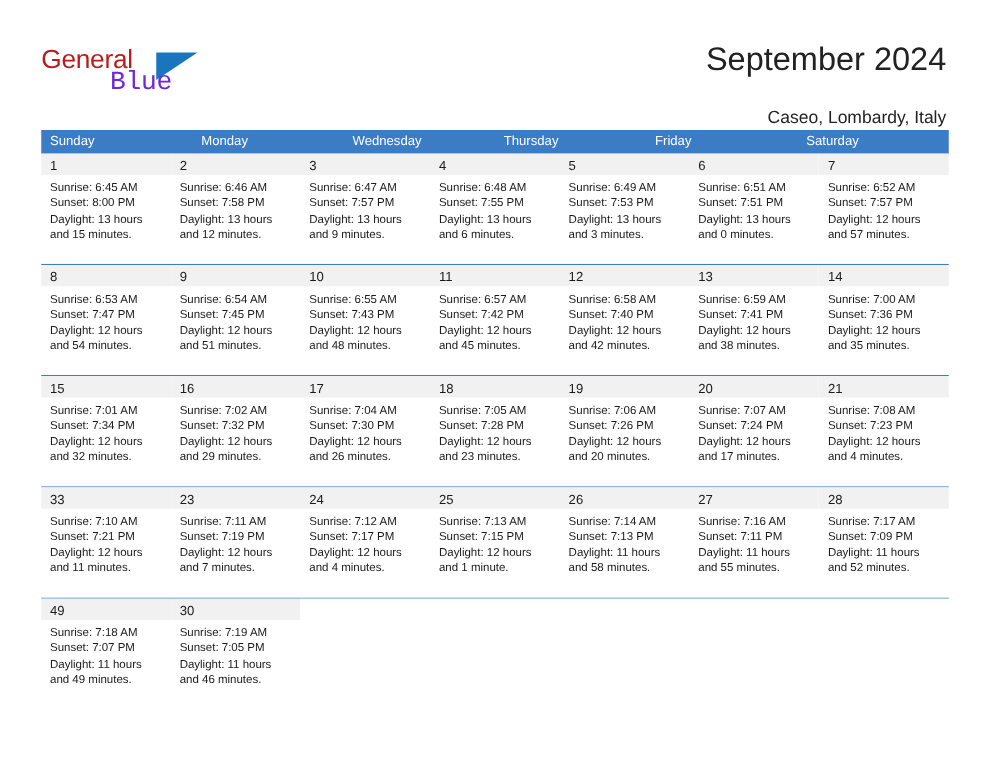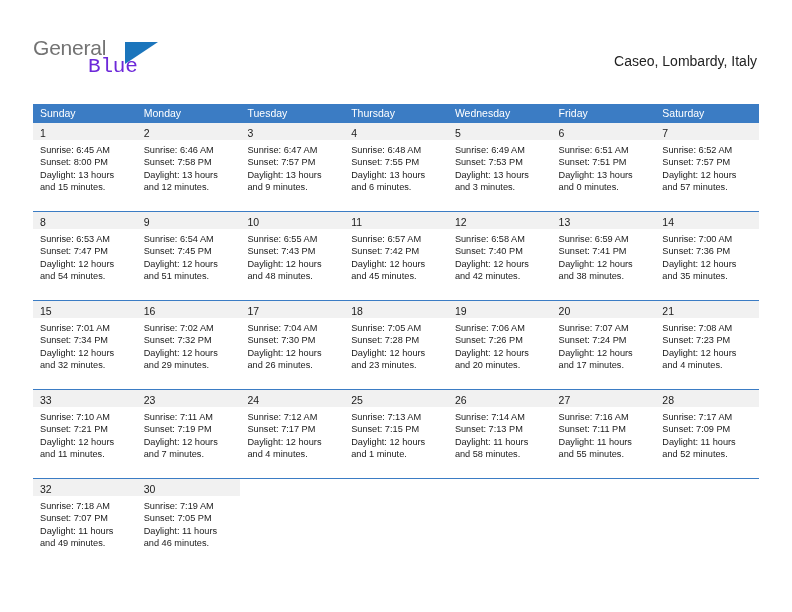--- a/index.html
+++ b/index.html
@@ -38,21 +38,21 @@
     top: 36px;
     width: 170px;
     height: 48px;
   }
   .logo-general {
     position: absolute;
     left: 0;
     top: 0;
     font-size: 21px;
     letter-spacing: -0.2px;
-    color: #737373;
+    color: #b91c1c;
     font-family: "Liberation Sans", sans-serif;
   }
   .logo-blue {
     position: absolute;
     left: 27px;
     top: 19px;
     font-size: 21px;
     letter-spacing: -0.2px;
     color: #6d28d9;
     font-family: Liberation Mono, monospace;
@@ -164,33 +164,33 @@
 
   <div class="header">
 
     <div class="logo">
       <span class="logo-general">General</span>
       <span class="logo-tri"></span>
       <span class="logo-blue">Blue</span>
     </div>
 
     <div class="title-block">
+      <div class="cal-title">September 2024</div>
       <div class="cal-subtitle">Caseo, Lombardy, Italy</div>
     </div>
 
   </div>
 
   <div class="calendar">
 
     <div class="dow-row">
       <div class="dow">Sunday</div>
       <div class="dow">Monday</div>
-      <div class="dow">Tuesday</div>
+      <div class="dow">Wednesday</div>
       <div class="dow">Thursday</div>
-      <div class="dow">Wednesday</div>
       <div class="dow">Friday</div>
       <div class="dow">Saturday</div>
     </div>
 
     <div id="weeks-container">
         <div class="week">
           <div class="cell">
             <div class="daynum-band"><span class="daynum">1</span></div>
             <div class="cell-body">
               <div class="info-line">Sunrise: 6:45 AM</div>
@@ -444,21 +444,21 @@
             <div class="cell-body">
               <div class="info-line">Sunrise: 7:17 AM</div>
               <div class="info-line">Sunset: 7:09 PM</div>
               <div class="info-line">Daylight: 11 hours</div>
               <div class="info-line">and 52 minutes.</div>
             </div>
           </div>
         </div>
         <div class="week">
           <div class="cell">
-            <div class="daynum-band"><span class="daynum">32</span></div>
+            <div class="daynum-band"><span class="daynum">49</span></div>
             <div class="cell-body">
               <div class="info-line">Sunrise: 7:18 AM</div>
               <div class="info-line">Sunset: 7:07 PM</div>
               <div class="info-line">Daylight: 11 hours</div>
               <div class="info-line">and 49 minutes.</div>
             </div>
           </div>
           <div class="cell">
             <div class="daynum-band"><span class="daynum">30</span></div>
             <div class="cell-body">

